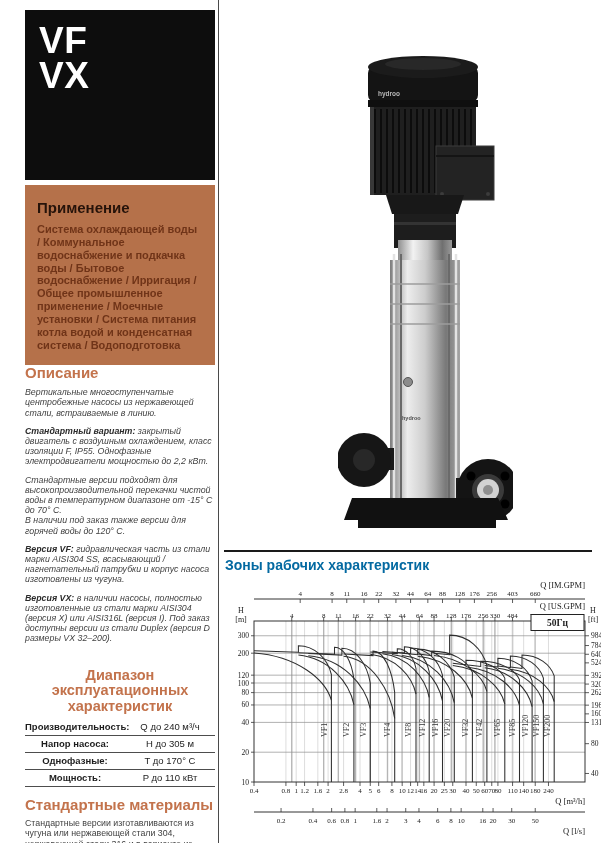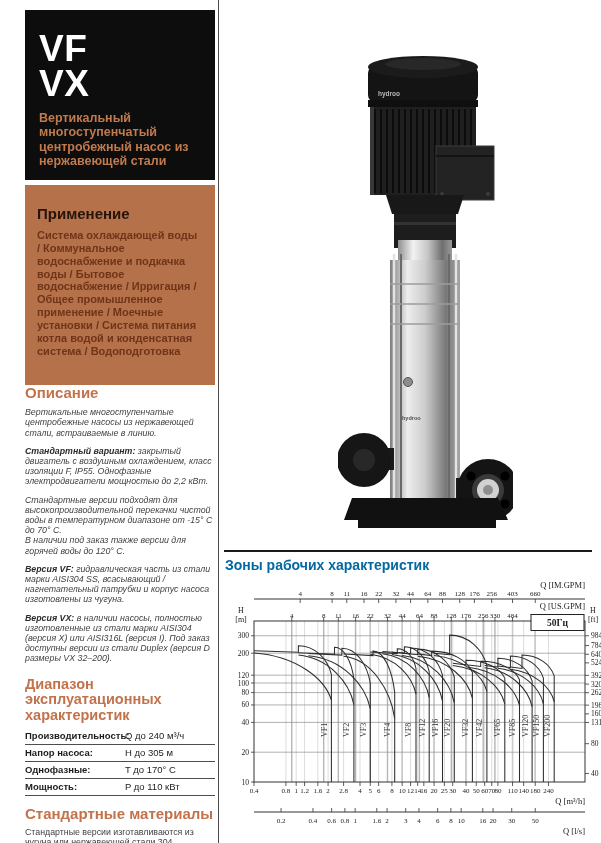--- a/index.html
+++ b/index.html
@@ -3,32 +3,32 @@
 <meta charset="utf-8">
 <style>
   html,body{margin:0;padding:0;}
   body{
     width:601px;height:843px;position:relative;background:#ffffff;
     font-family:"Liberation Sans",sans-serif;overflow:hidden;color:#333;
   }
   .divider{position:absolute;left:218px;top:0;width:1px;height:843px;background:#4a4a4a;}
   
   .left-col{position:absolute;left:25px;top:10px;width:190px;}
-  .black-box{background:#0d0d0d;color:#fff;padding:22px 14px 10px;box-sizing:border-box;height:170px;}
+  .black-box{background:#0d0d0d;color:#fff;padding:14px 14px 10px;box-sizing:border-box;height:170px;}
   .vf-title{font-size:37px;font-weight:bold;line-height:.94;letter-spacing:.5px;}
   .black-sub{margin-top:9px;color:#c07a4e;font-weight:bold;font-size:12.5px;line-height:1.16;}
-  .app-box{background:#b5714a;margin-top:5px;padding:20px 12px;box-sizing:border-box;height:200px;}
+  .app-box{background:#b5714a;margin-top:5px;padding:14px 12px;box-sizing:border-box;height:180px;}
   .app-head{font-size:15px;font-weight:bold;color:#26130a;margin:0 0 7px 0;}
   .app-body{font-size:11px;font-weight:bold;color:#703418;line-height:1.17;}
   .section-h{color:#c3734c;font-size:15px;font-weight:bold;line-height:1.08;}
   #description{margin-top:0;}
   .para{font-size:8.8px;color:#424242;line-height:1.16;margin-top:8px;white-space:pre-line;font-style:italic;}
   .para:first-of-type{margin-top:6px;}
   .para .lead{font-weight:bold;color:#2b2b2b;}
-  #range-section{margin-top:13px;}
+  #range-section{margin-top:24px;text-align:center;}
   #range-heading{font-size:14.5px;}
   #range-table{margin-top:4px;}
   .trow{display:flex;border-bottom:1px solid #4d4d4d;padding:2.5px 0;font-size:9.5px;color:#1d1d1d;}
   .trow .tl{width:100px;font-weight:bold;}
   .trow .tv{flex:1;}
   #materials-section{margin-top:10px;}
   .mat-body{font-size:8.8px;color:#424242;line-height:1.2;margin-top:5px;}
   
   .pump-wrap{position:absolute;left:338px;top:52px;width:175px;height:478px;}
   .rule{position:absolute;left:224px;top:550px;width:368px;height:2px;background:#1a1a1a;}
@@ -37,21 +37,20 @@
 </style>
 </head>
 <body>
 
 <div class="divider"></div>
 
 <div class="left-col">
   <div class="black-box">
     <div class="vf-title">VF</div>
     <div class="vf-title">VX</div>
-    <div class="black-sub">Вертикальный многоступенчатый центробежный насос из нержавеющей стали</div>
   </div>
 
   <div class="app-box">
     <div class="app-head">Применение</div>
     <div class="app-body">Система охлаждающей воды / Коммунальное водоснабжение и подкачка воды / Бытовое водоснабжение / Ирригация / Общее промышленное применение / Моечные установки / Система питания котла водой и конденсатная система / Водоподготовка</div>
   </div>
 
   <div id="description">
     <div class="section-h">Описание</div>
     <div id="desc-paragraphs">

